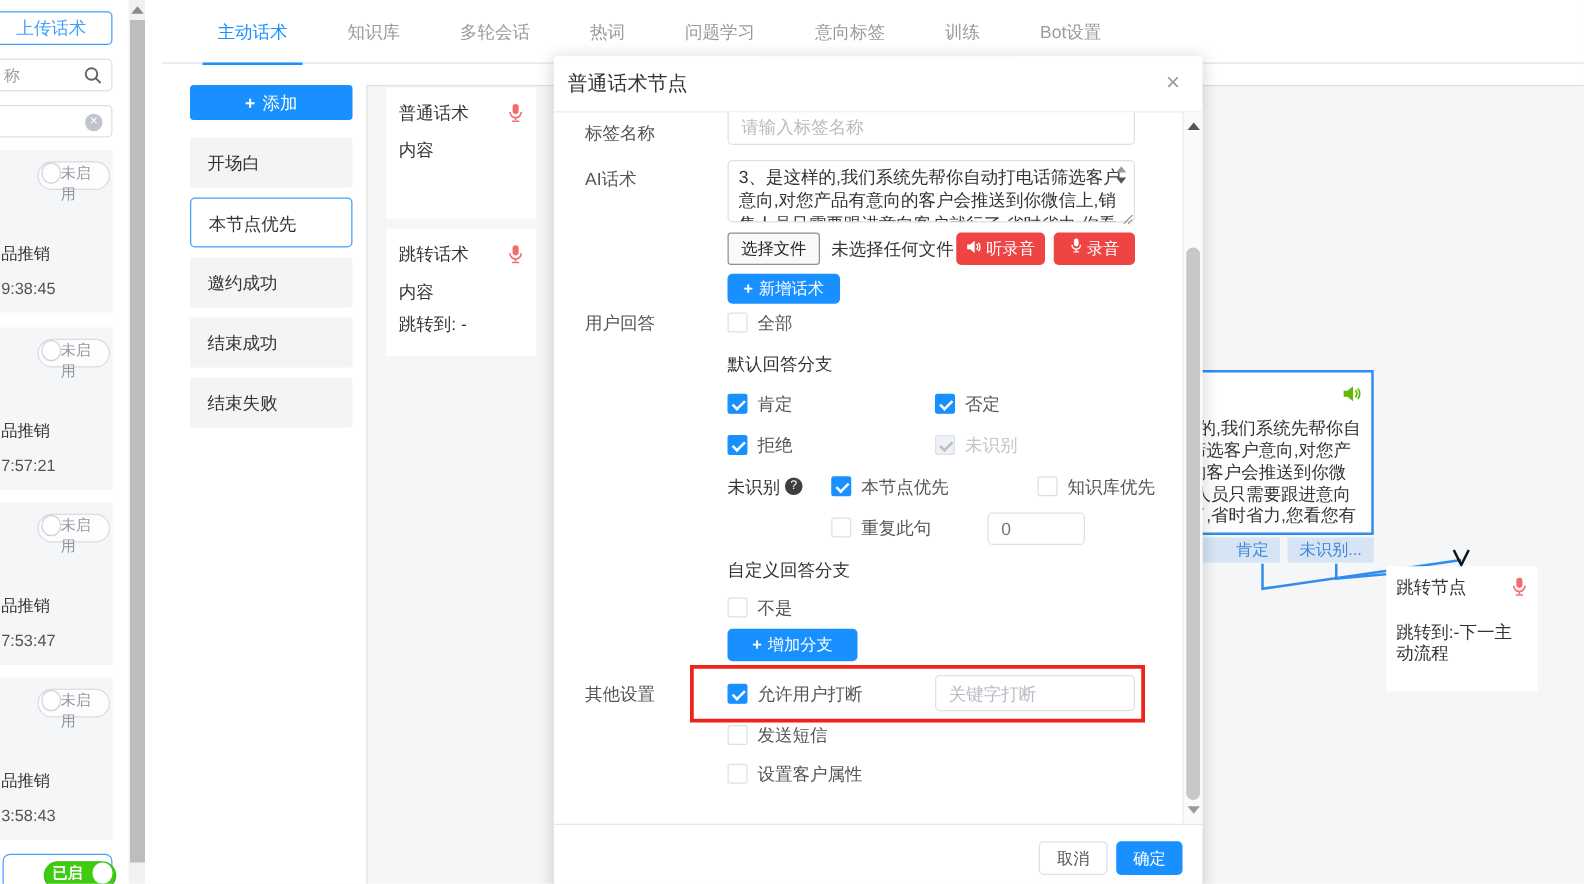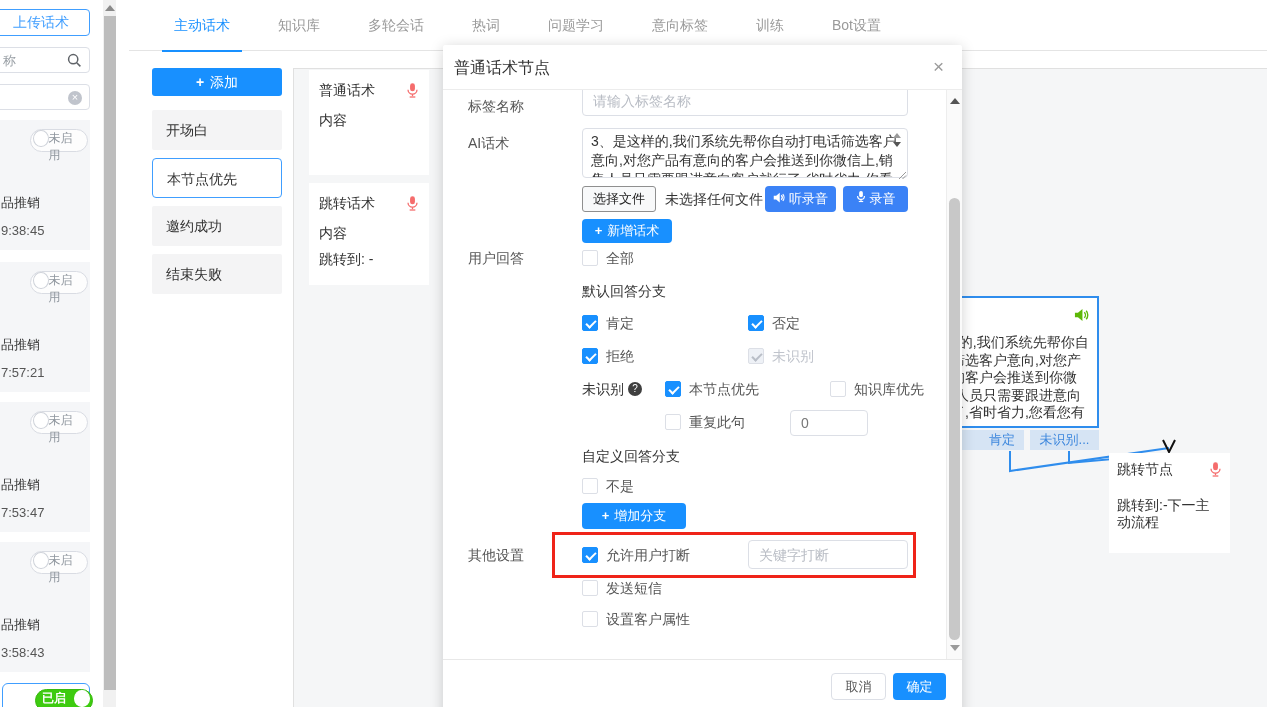--- a/index.html
+++ b/index.html
@@ -68,21 +68,21 @@
   #mbody{position:absolute;left:0;top:45px;width:503px;height:569px;overflow:hidden}
   .mlabel{position:absolute;left:25px;color:#555;font-size:14px}
   .ctl{position:absolute}
   .tinput{border:1px solid #dcdfe6;border-radius:4px;background:#fff;font-size:14px;color:#333;padding:0 10px;font-family:inherit}
   .tinput::placeholder{color:#b8bcc4}
   textarea.tinput{padding:3px 8px;line-height:19px;resize:none;overflow:hidden}
   .spin{position:absolute;width:12px;height:22px}
   .spin .u{width:0;height:0;border-left:4px solid transparent;border-right:4px solid transparent;border-bottom:5px solid #9a9a9a;position:absolute;top:2px;left:2px}
   .spin .d{width:0;height:0;border-left:4px solid transparent;border-right:4px solid transparent;border-top:5px solid #555;position:absolute;top:11px;left:2px}
   .file-btn{border:1px solid #8f8f8f;border-radius:3px;background:#f8f9fa;font-size:13px;color:#222;text-align:center;line-height:24px}
-  .gbtn{background:#3b82f6;border-radius:4px;color:#fff;font-size:13px;text-align:center;line-height:26px;display:flex;align-items:center;justify-content:center;gap:4px}
+  .gbtn{background:#ef4444;border-radius:4px;color:#fff;font-size:13px;text-align:center;line-height:26px;display:flex;align-items:center;justify-content:center;gap:4px}
   .bbtn{background:#1890ff;border-radius:4px;color:#fff;font-size:13px;text-align:center;line-height:24px}
   .bbtn .pl{font-weight:bold;margin-right:5px}
   .cb{position:absolute;width:16px;height:16px;border:1px solid #dcdfe6;border-radius:2px;background:#fff}
   .cb.on{background:#1890ff;border-color:#1890ff}
   .cb.on::after{content:"";position:absolute;left:4.5px;top:1.5px;width:4px;height:8px;border:solid #fff;border-width:0 2px 2px 0;transform:rotate(45deg)}
   .cb.dis{background:#eef1f6;border-color:#dcdfe6}
   .cb.dis.on::after{border-color:#b9bec7}
   .cblab{position:absolute;font-size:14px;color:#555;line-height:17px}
   .cblab.dim{color:#c0c4cc}
   .sect{position:absolute;font-size:14px;color:#333}
@@ -172,20 +172,21 @@
   <div class="tab">意向标签</div>
   <div class="tab">训练</div>
   <div class="tab">Bot设置</div>
 </div>
 
 <div id="stages" class="abs">
   <div class="add-btn"><span class="pl">+</span><span>添加</span></div>
   <div class="stage">开场白</div>
   <div class="stage on">本节点优先</div>
   <div class="stage">邀约成功</div>
+  <div class="stage">结束成功</div>
   <div class="stage">结束失败</div>
 </div>
 
 <div id="canvas" class="abs">
 
   <div class="fnode" style="left:15px;top:1px;width:120px;height:105px">
     <div class="trow">
       <span>普通话术</span>
       <span>
         <svg width="13" height="17" viewBox="0 0 16 20">

